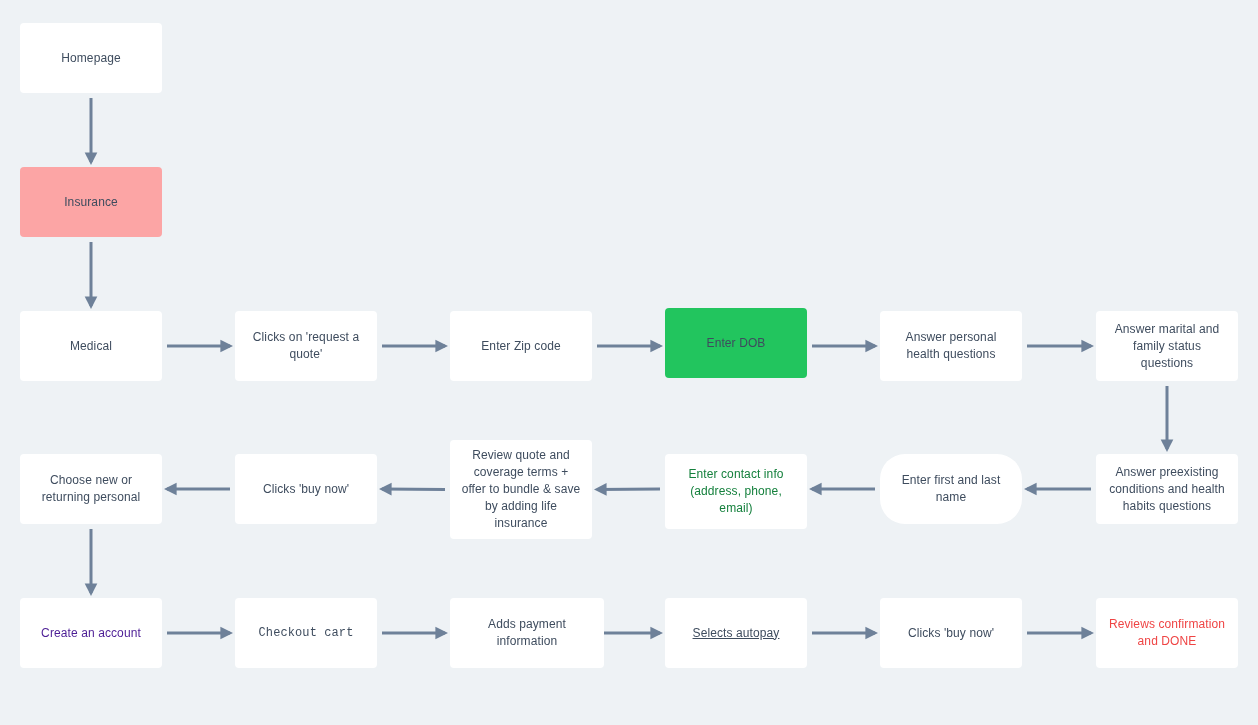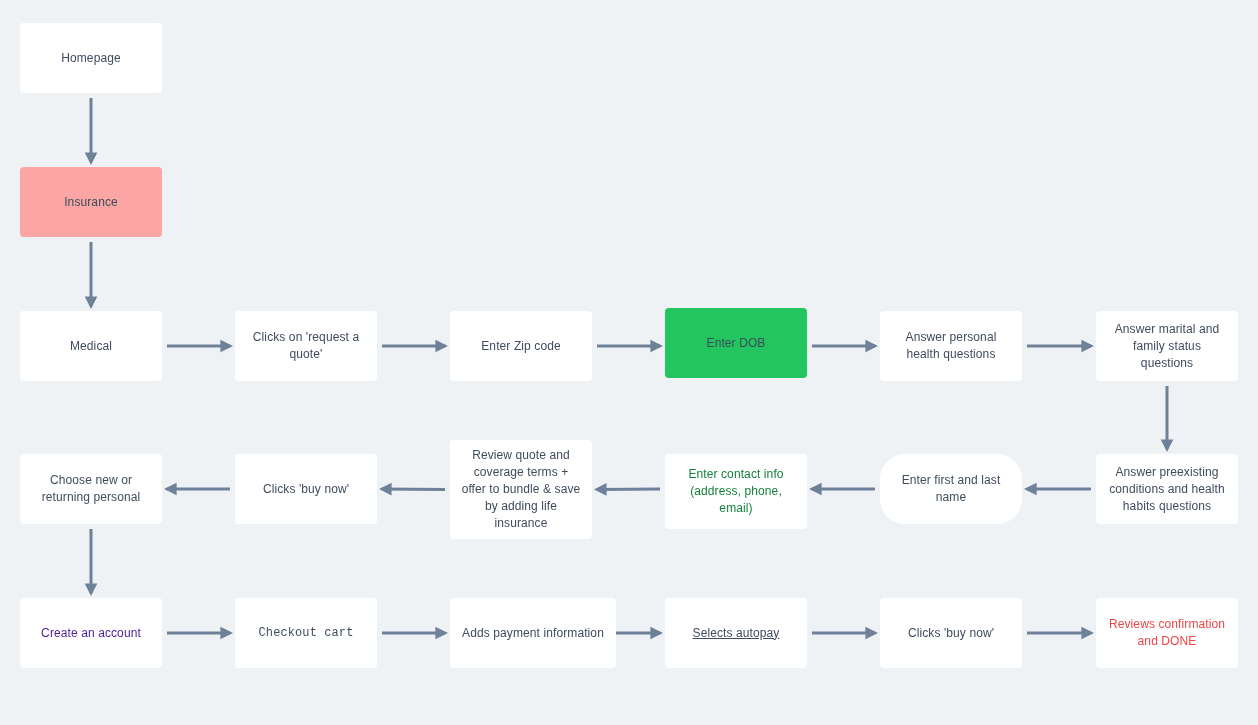--- a/index.html
+++ b/index.html
@@ -125,21 +125,21 @@
       </div>
       <div class="node" style="left: 20px; top: 454px; width: 142px; height: 70px; background: rgb(255, 255, 255); color: rgb(62, 76, 94);">
         <span class="node-label">Choose new or returning personal</span>
       </div>
       <div class="node" style="left: 20px; top: 598px; width: 142px; height: 70px; background: rgb(255, 255, 255); color: #4c1d95;">
         <span class="node-label">Create an account</span>
       </div>
       <div class="node" style="left: 235px; top: 598px; width: 142px; height: 70px; background: rgb(255, 255, 255); color: rgb(62, 76, 94); font-family: Liberation Mono, monospace;">
         <span class="node-label">Checkout cart</span>
       </div>
-      <div class="node" style="left: 450px; top: 598px; width: 166px; height: 70px; background: rgb(255, 255, 255); color: rgb(62, 76, 94);">
+      <div class="node" style="left: 450px; top: 598px; width: 154px; height: 70px; background: rgb(255, 255, 255); color: rgb(62, 76, 94);">
         <span class="node-label">Adds payment information</span>
       </div>
       <div class="node" style="left: 665px; top: 598px; width: 142px; height: 70px; background: rgb(255, 255, 255); color: rgb(62, 76, 94); text-decoration: underline;">
         <span class="node-label">Selects autopay</span>
       </div>
       <div class="node" style="left: 880px; top: 598px; width: 142px; height: 70px; background: rgb(255, 255, 255); color: rgb(62, 76, 94);">
         <span class="node-label">Clicks 'buy now'</span>
       </div>
       <div class="node" style="left: 1096px; top: 598px; width: 142px; height: 70px; background: rgb(255, 255, 255); color: #ef4444;">
         <span class="node-label">Reviews confirmation and DONE</span>

